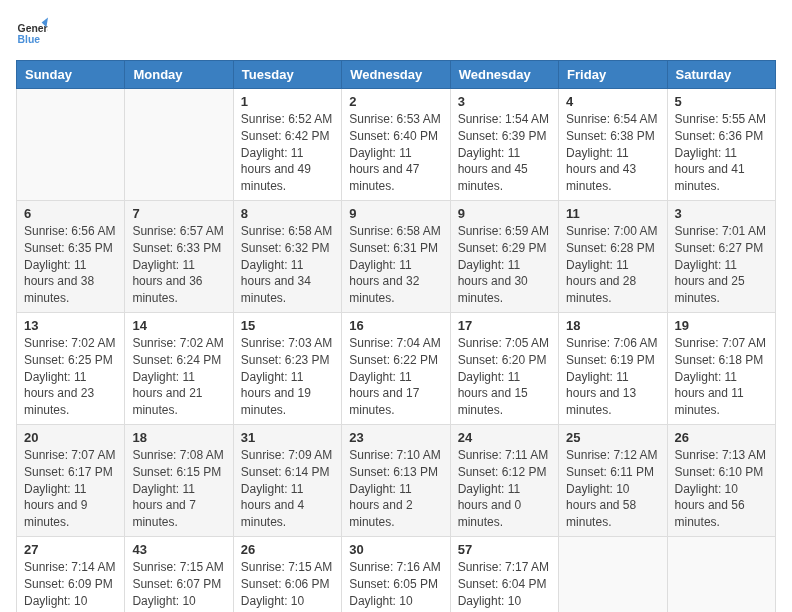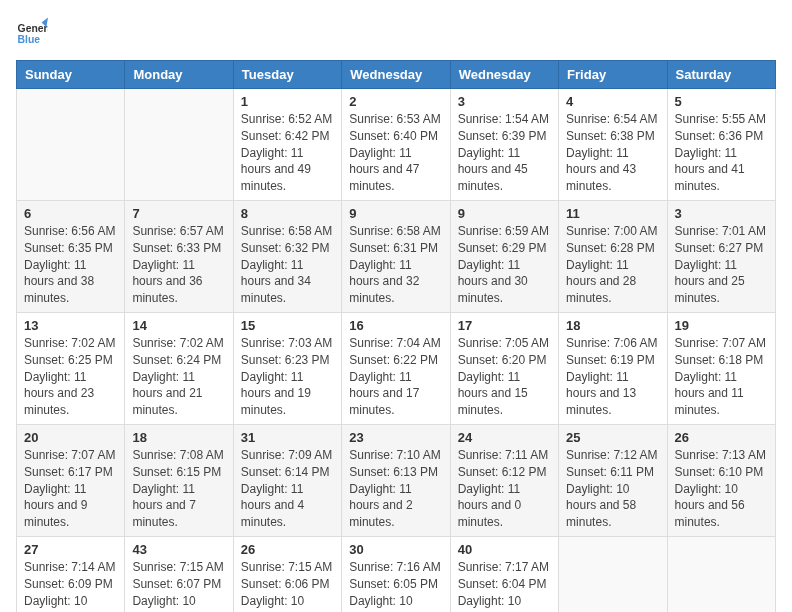--- a/index.html
+++ b/index.html
@@ -295,21 +295,21 @@
 Sunset: 6:06 PM
 Daylight: 10 hours and 50 minutes.</div>
         </td>
         <td>
           <div class="day-num">30</div>
           <div class="day-info">Sunrise: 7:16 AM
 Sunset: 6:05 PM
 Daylight: 10 hours and 48 minutes.</div>
         </td>
         <td>
-          <div class="day-num">40</div>
+          <div class="day-num">57</div>
           <div class="day-info">Sunrise: 7:17 AM
 Sunset: 6:04 PM
 Daylight: 10 hours and 46 minutes.</div>
         </td>
         <td class="empty-cell"></td>
         <td class="empty-cell"></td>
       </tr>
     </tbody>
 </table>
 

